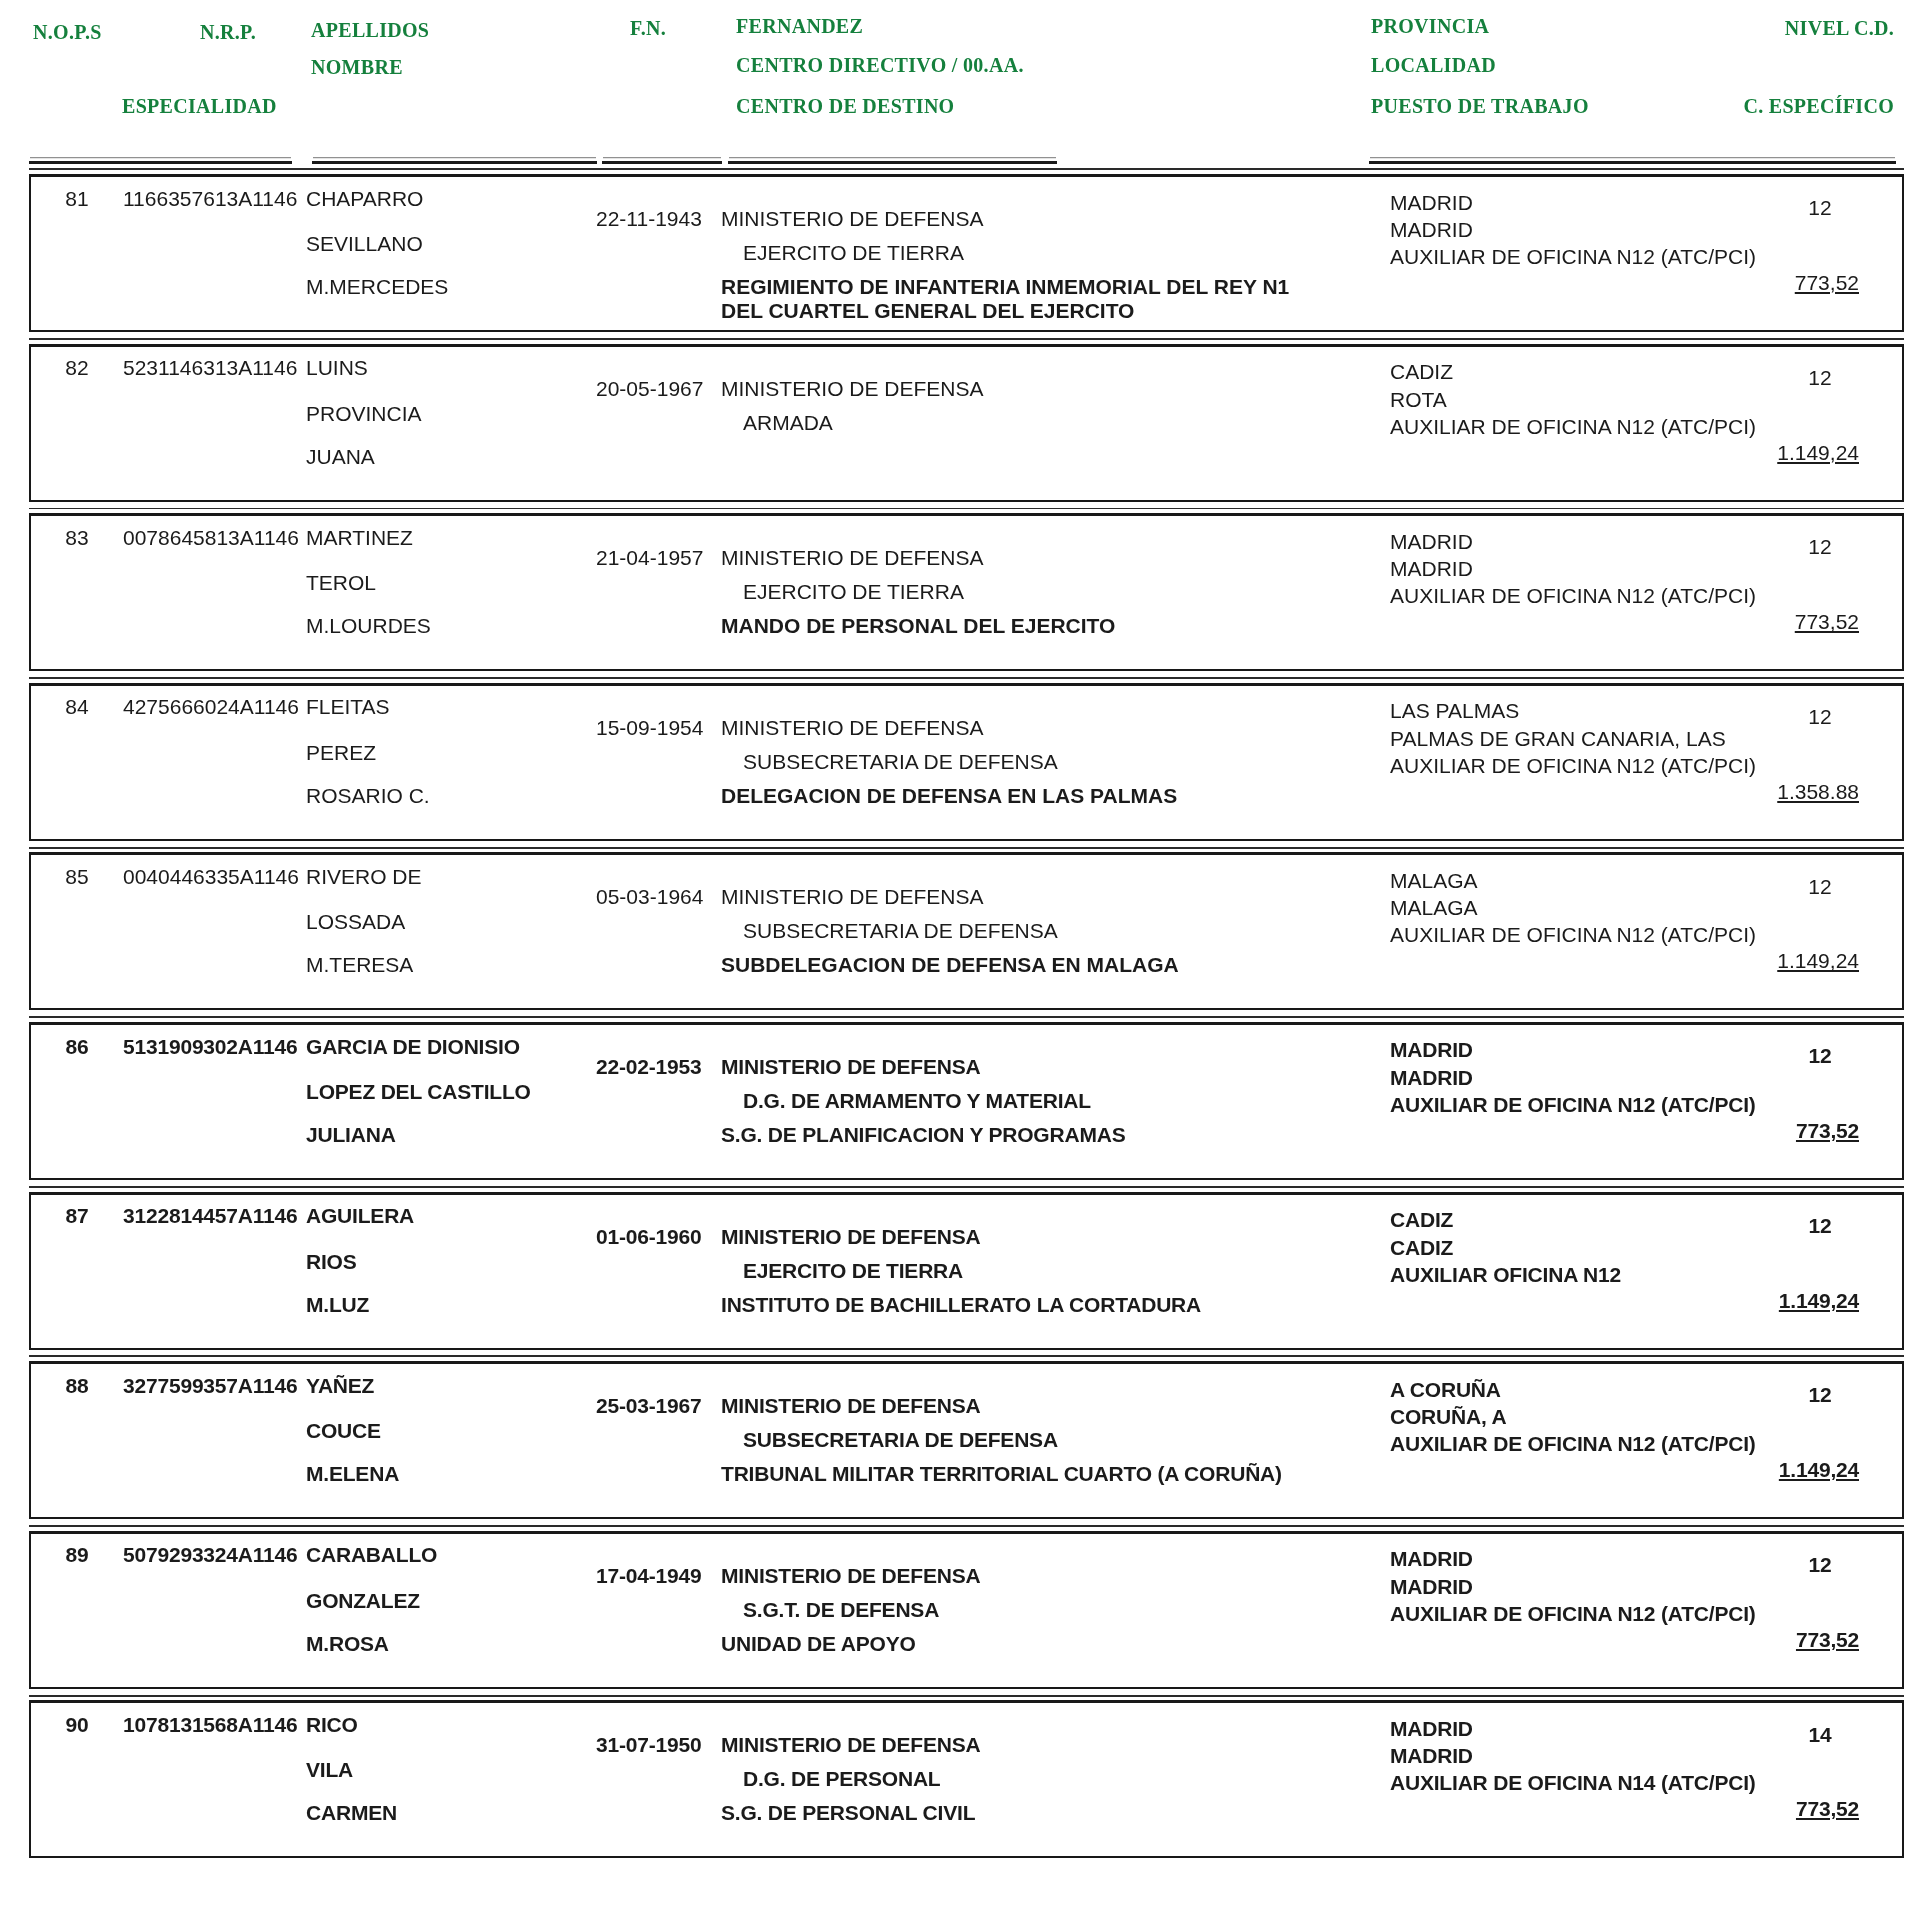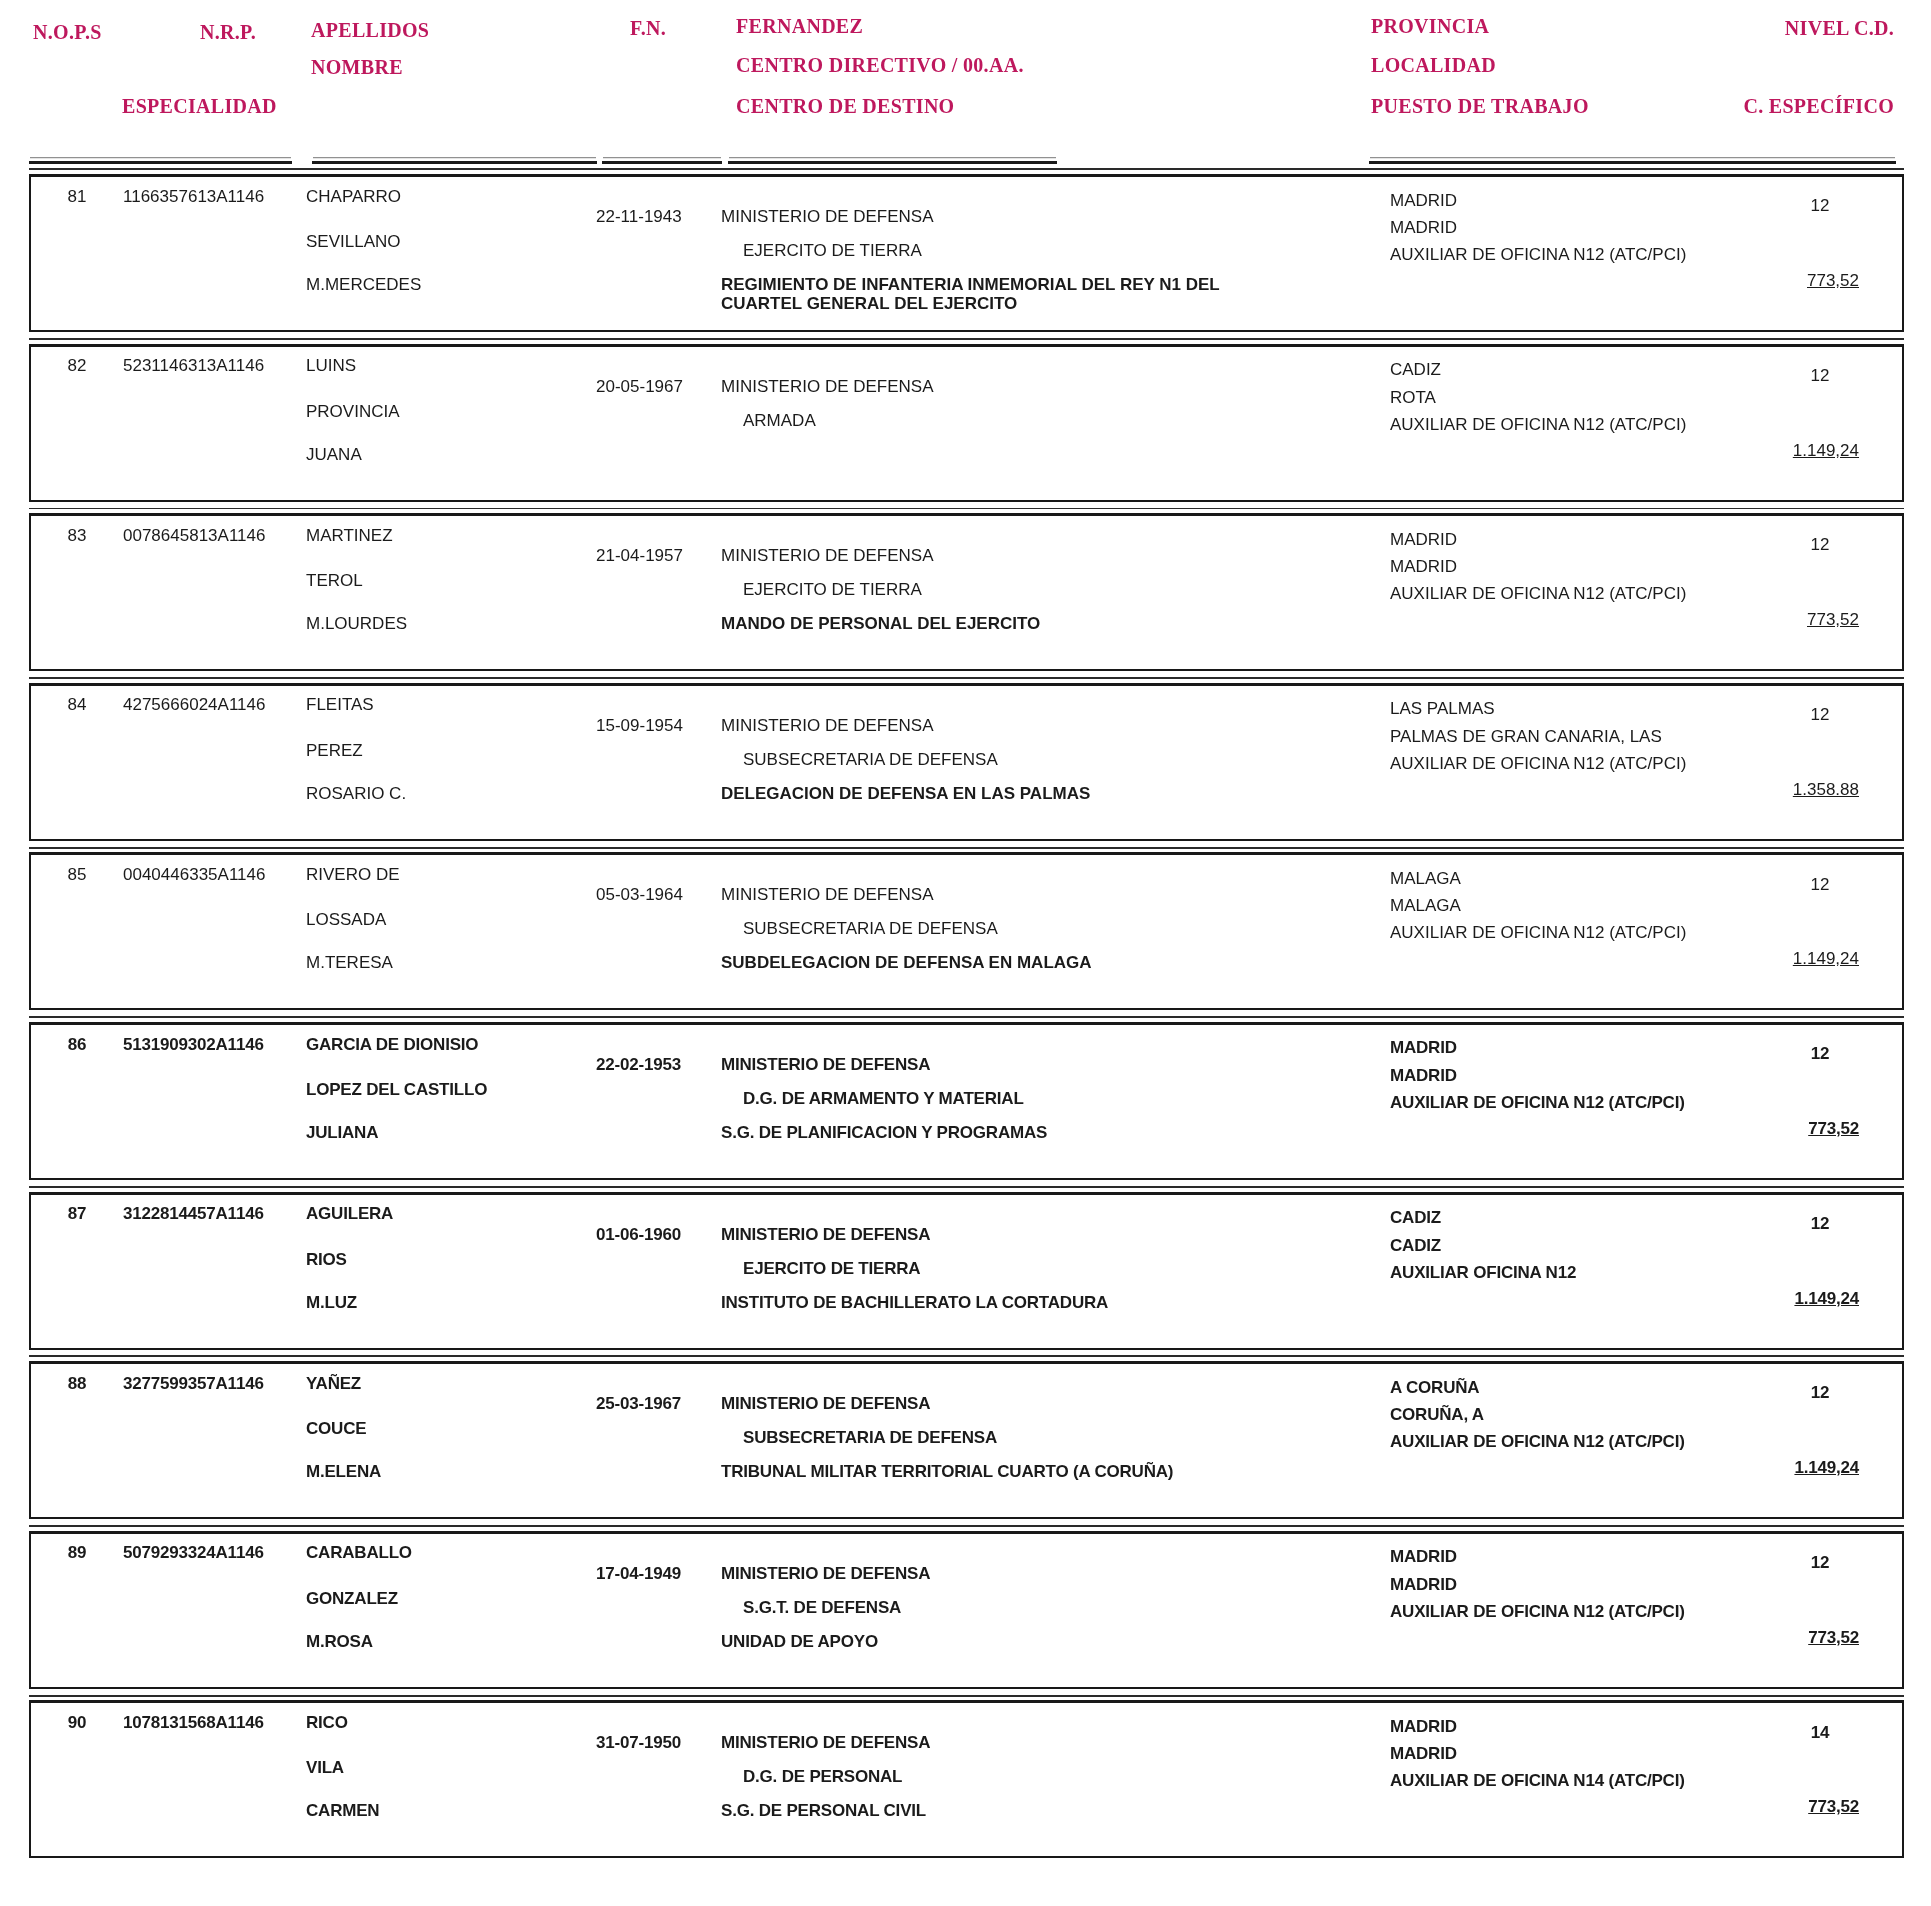--- a/index.html
+++ b/index.html
@@ -13,41 +13,41 @@
     overflow:hidden;
   }
   
   .hdr{
     position:absolute;
     font-family:"Liberation Serif","DejaVu Serif",serif;
     font-weight:700;
     font-size:20px;
     letter-spacing:0.3px;
     white-space:nowrap;
-    color:#be185d;
+    color:#15803d;
   }
   
   .rule{
     position:absolute;
     top:161px;
     height:2.9px;
     background:#1a1a1a;
     box-shadow:0 -4.8px 0 -1px #777; 
   }
   
   .records{position:absolute;top:174px;left:29px;width:1875px;}
   .record{
     position:relative;
     box-sizing:border-box;
     height:158px;
     margin-bottom:11.6px;
     border:2.9px solid #181818;
     border-top-width:3.9px;
     background:#fff;
-    font-size:17px;
+    font-size:21px;
     line-height:1.12;
   }
   
   .record::before{
     content:"";
     position:absolute;
     left:-1.9px;right:-1.9px;top:-8.7px;
     height:1.9px;
     background:#2a2a2a;
   }

